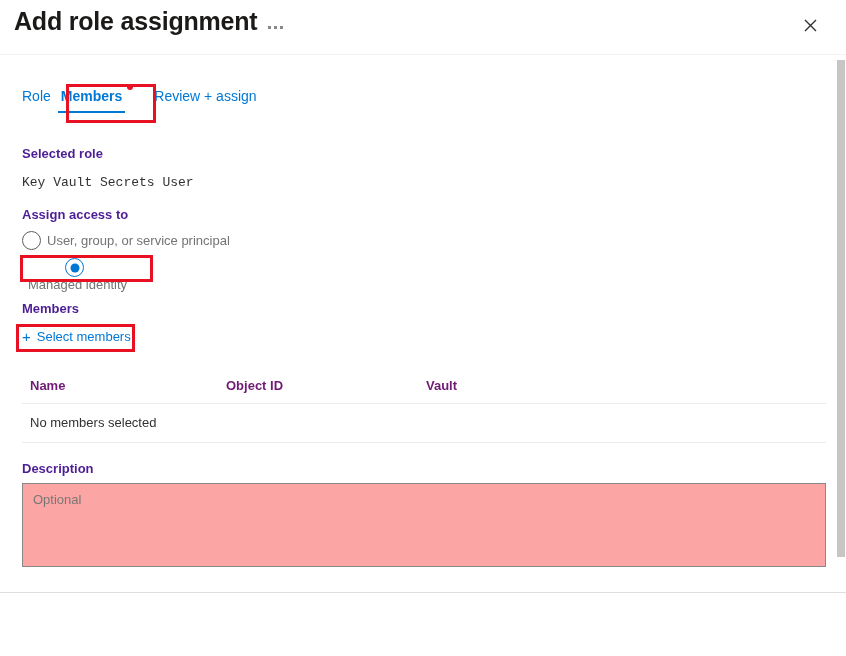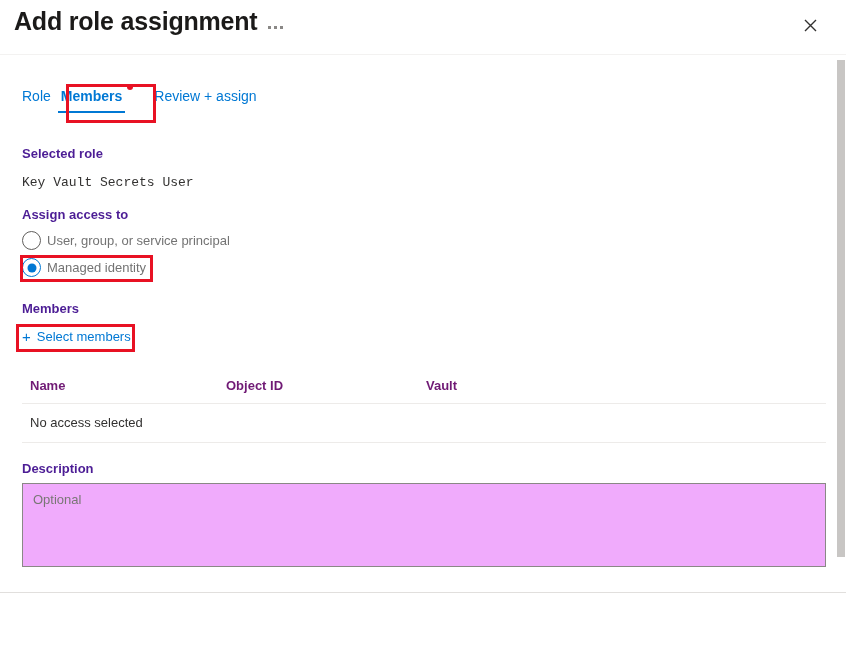--- a/index.html
+++ b/index.html
@@ -182,21 +182,21 @@
 
   
   .radio-row {
     position: absolute;
     left: 22px;
     display: flex;
     align-items: center;
     cursor: pointer;
   }
   .radio-row.r1 { top: 231px; }
-  .radio-row.r2 { top: 258px; }
+  .radio-row.r2 { top: 258px; flex-direction: column; }
   .radio-outer {
     width: 19px;
     height: 19px;
     border-radius: 50%;
     border: 1px solid #605e5c;
     box-sizing: border-box;
     background: #fff;
     flex: 0 0 auto;
   }
   .radio-outer.checked {
@@ -283,21 +283,21 @@
 
   
   .desc-box {
     position: absolute;
     left: 22px;
     top: 483px;
     width: 804px;
     height: 84px;
     box-sizing: border-box;
     border: 1px solid #8a8886;
-    background: #f0abfc;
+    background: #fca5a5;
     font-family: "Liberation Sans", "DejaVu Sans", sans-serif;
     font-size: 13px;
     color: #323130;
     padding: 8px 10px;
     resize: none;
     outline: none;
   }
   .desc-box::placeholder { color: #797775; }
 
   
@@ -380,21 +380,21 @@
   </div>
 
   <div class="tbl">
     <div class="tbl-head">
       <div class="th th-name">Name</div>
       <div class="th th-object">Object ID</div>
       <div class="th th-type">Vault</div>
     </div>
     <div class="tbl-rule"></div>
     <div class="tbl-row">
-      <div class="td td-name">No access selected</div>
+      <div class="td td-name">No members selected</div>
     </div>
     <div class="tbl-rule"></div>
   </div>
 
   <div class="sec-label lbl-description">Description</div>
   <textarea class="desc-box" placeholder="Optional" style=""></textarea>
 
   <div class="footer-rule"></div>
   <div class="footer">
     

